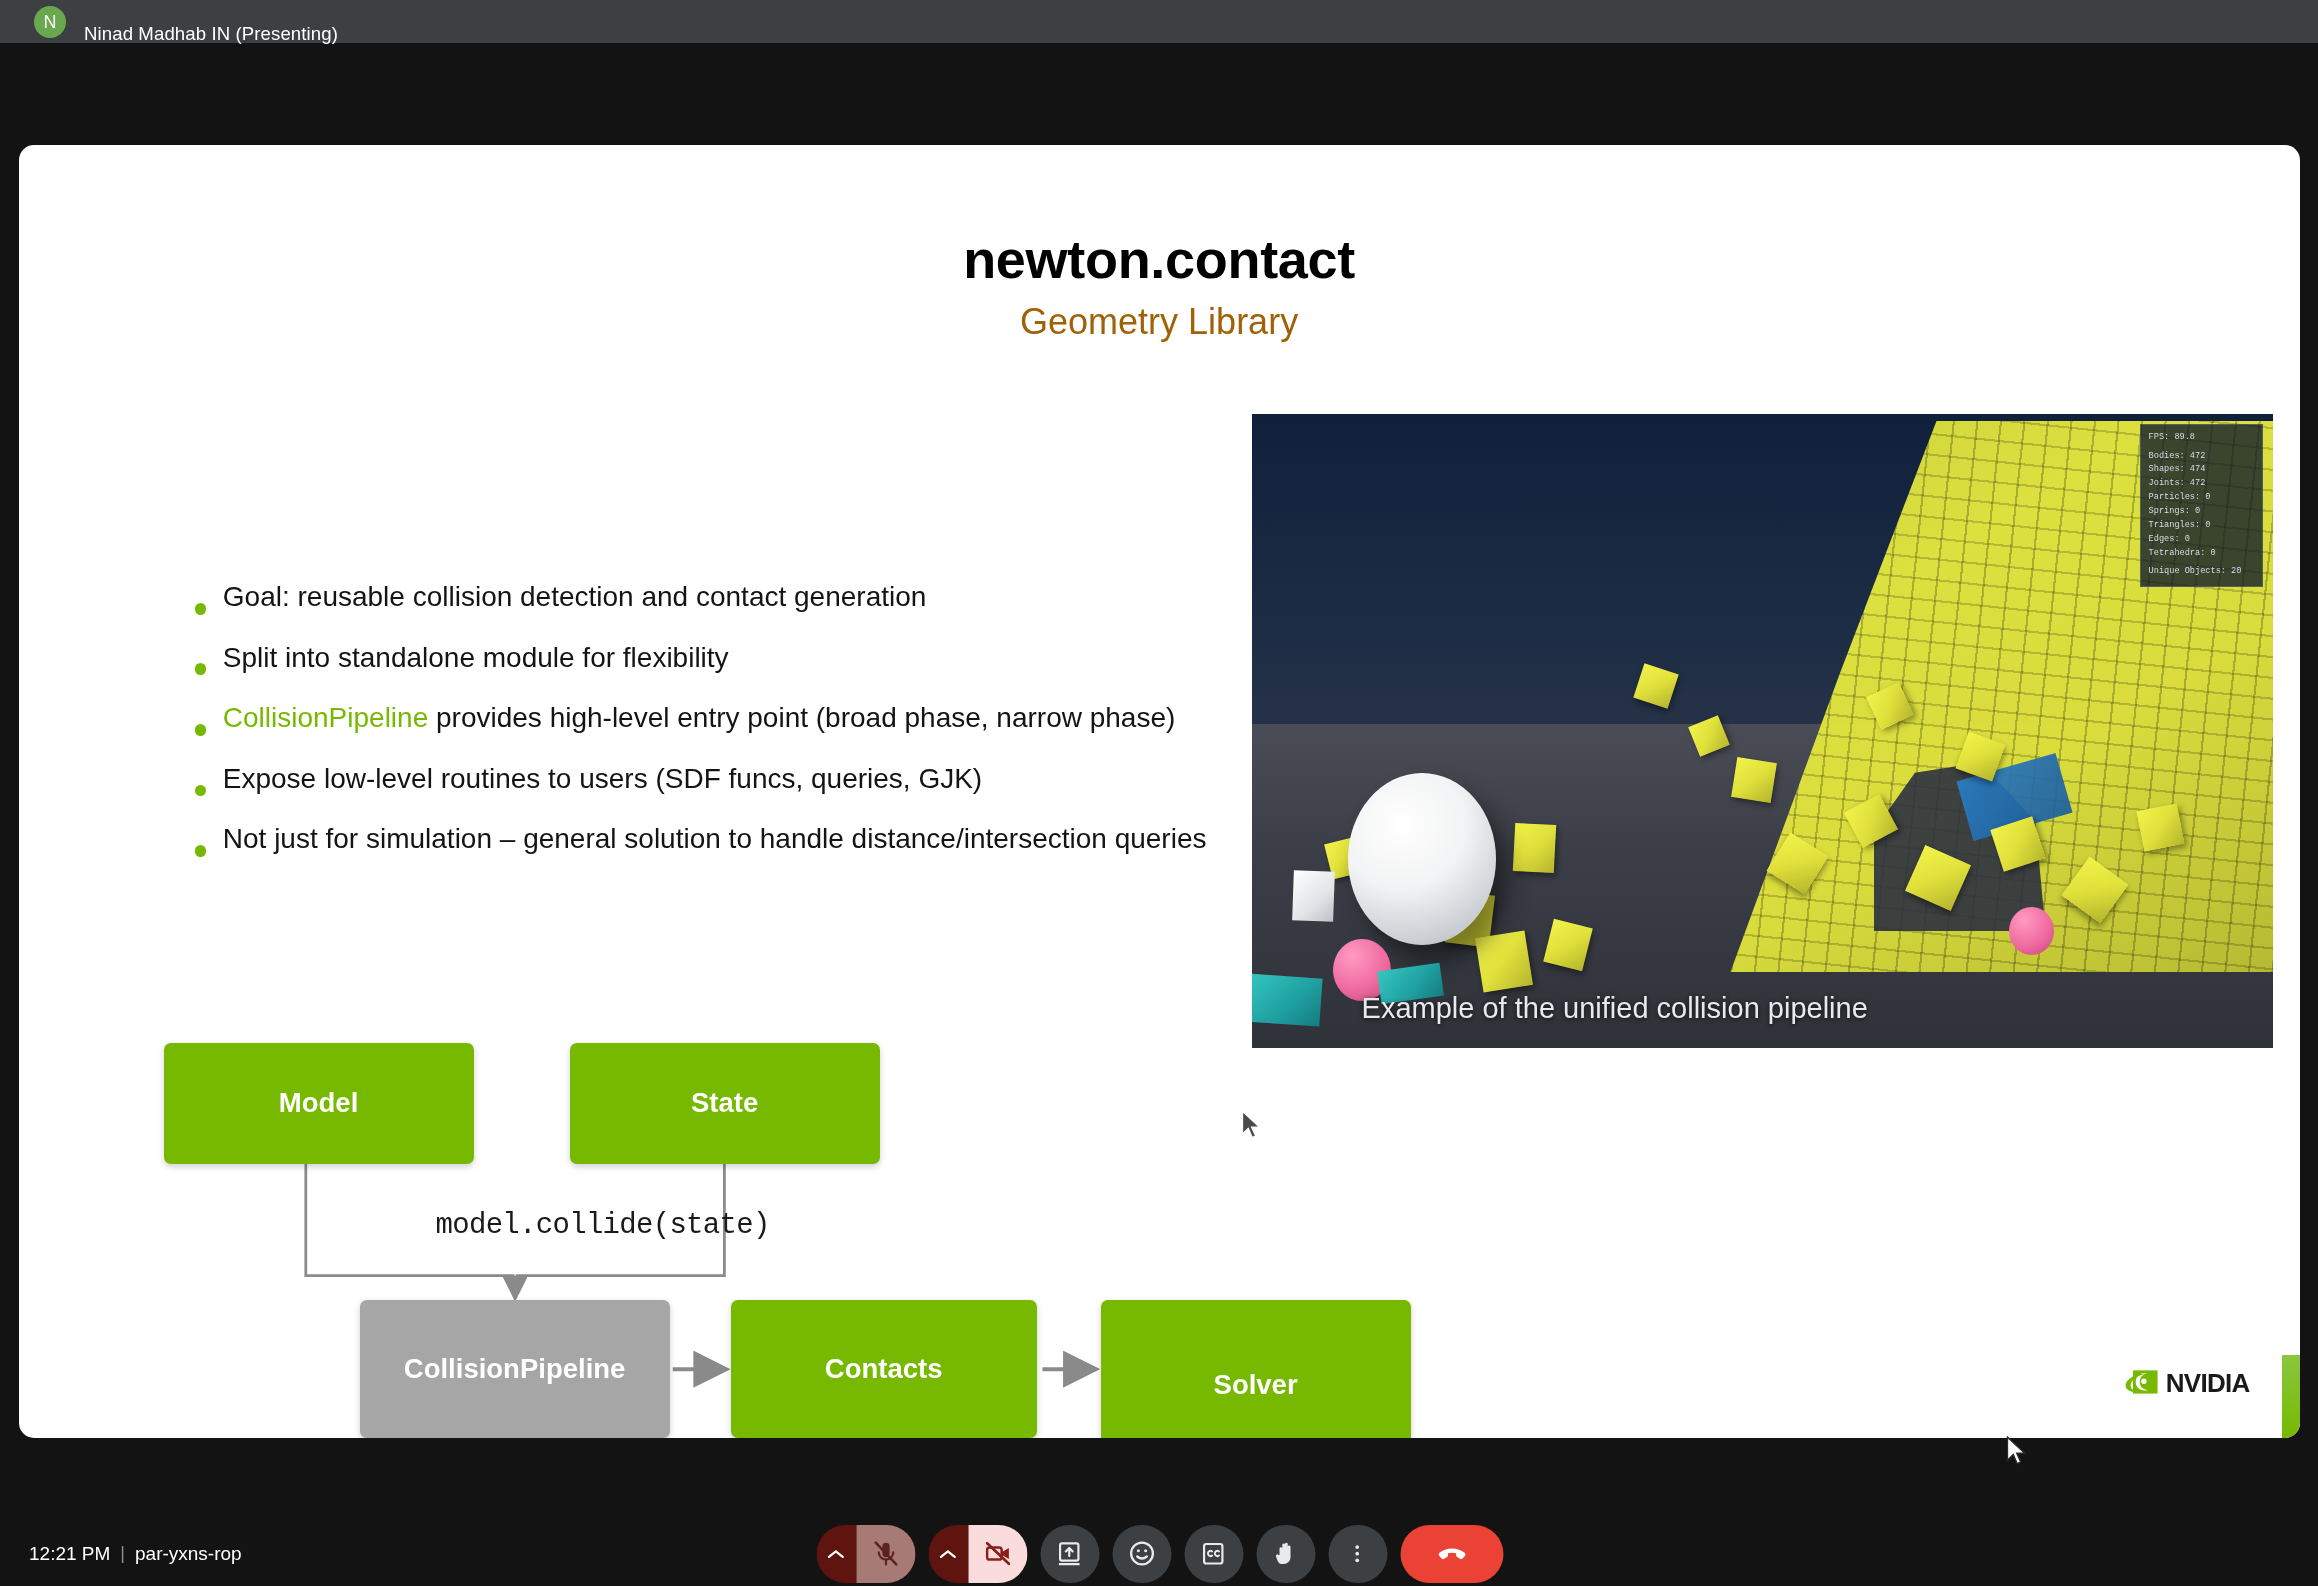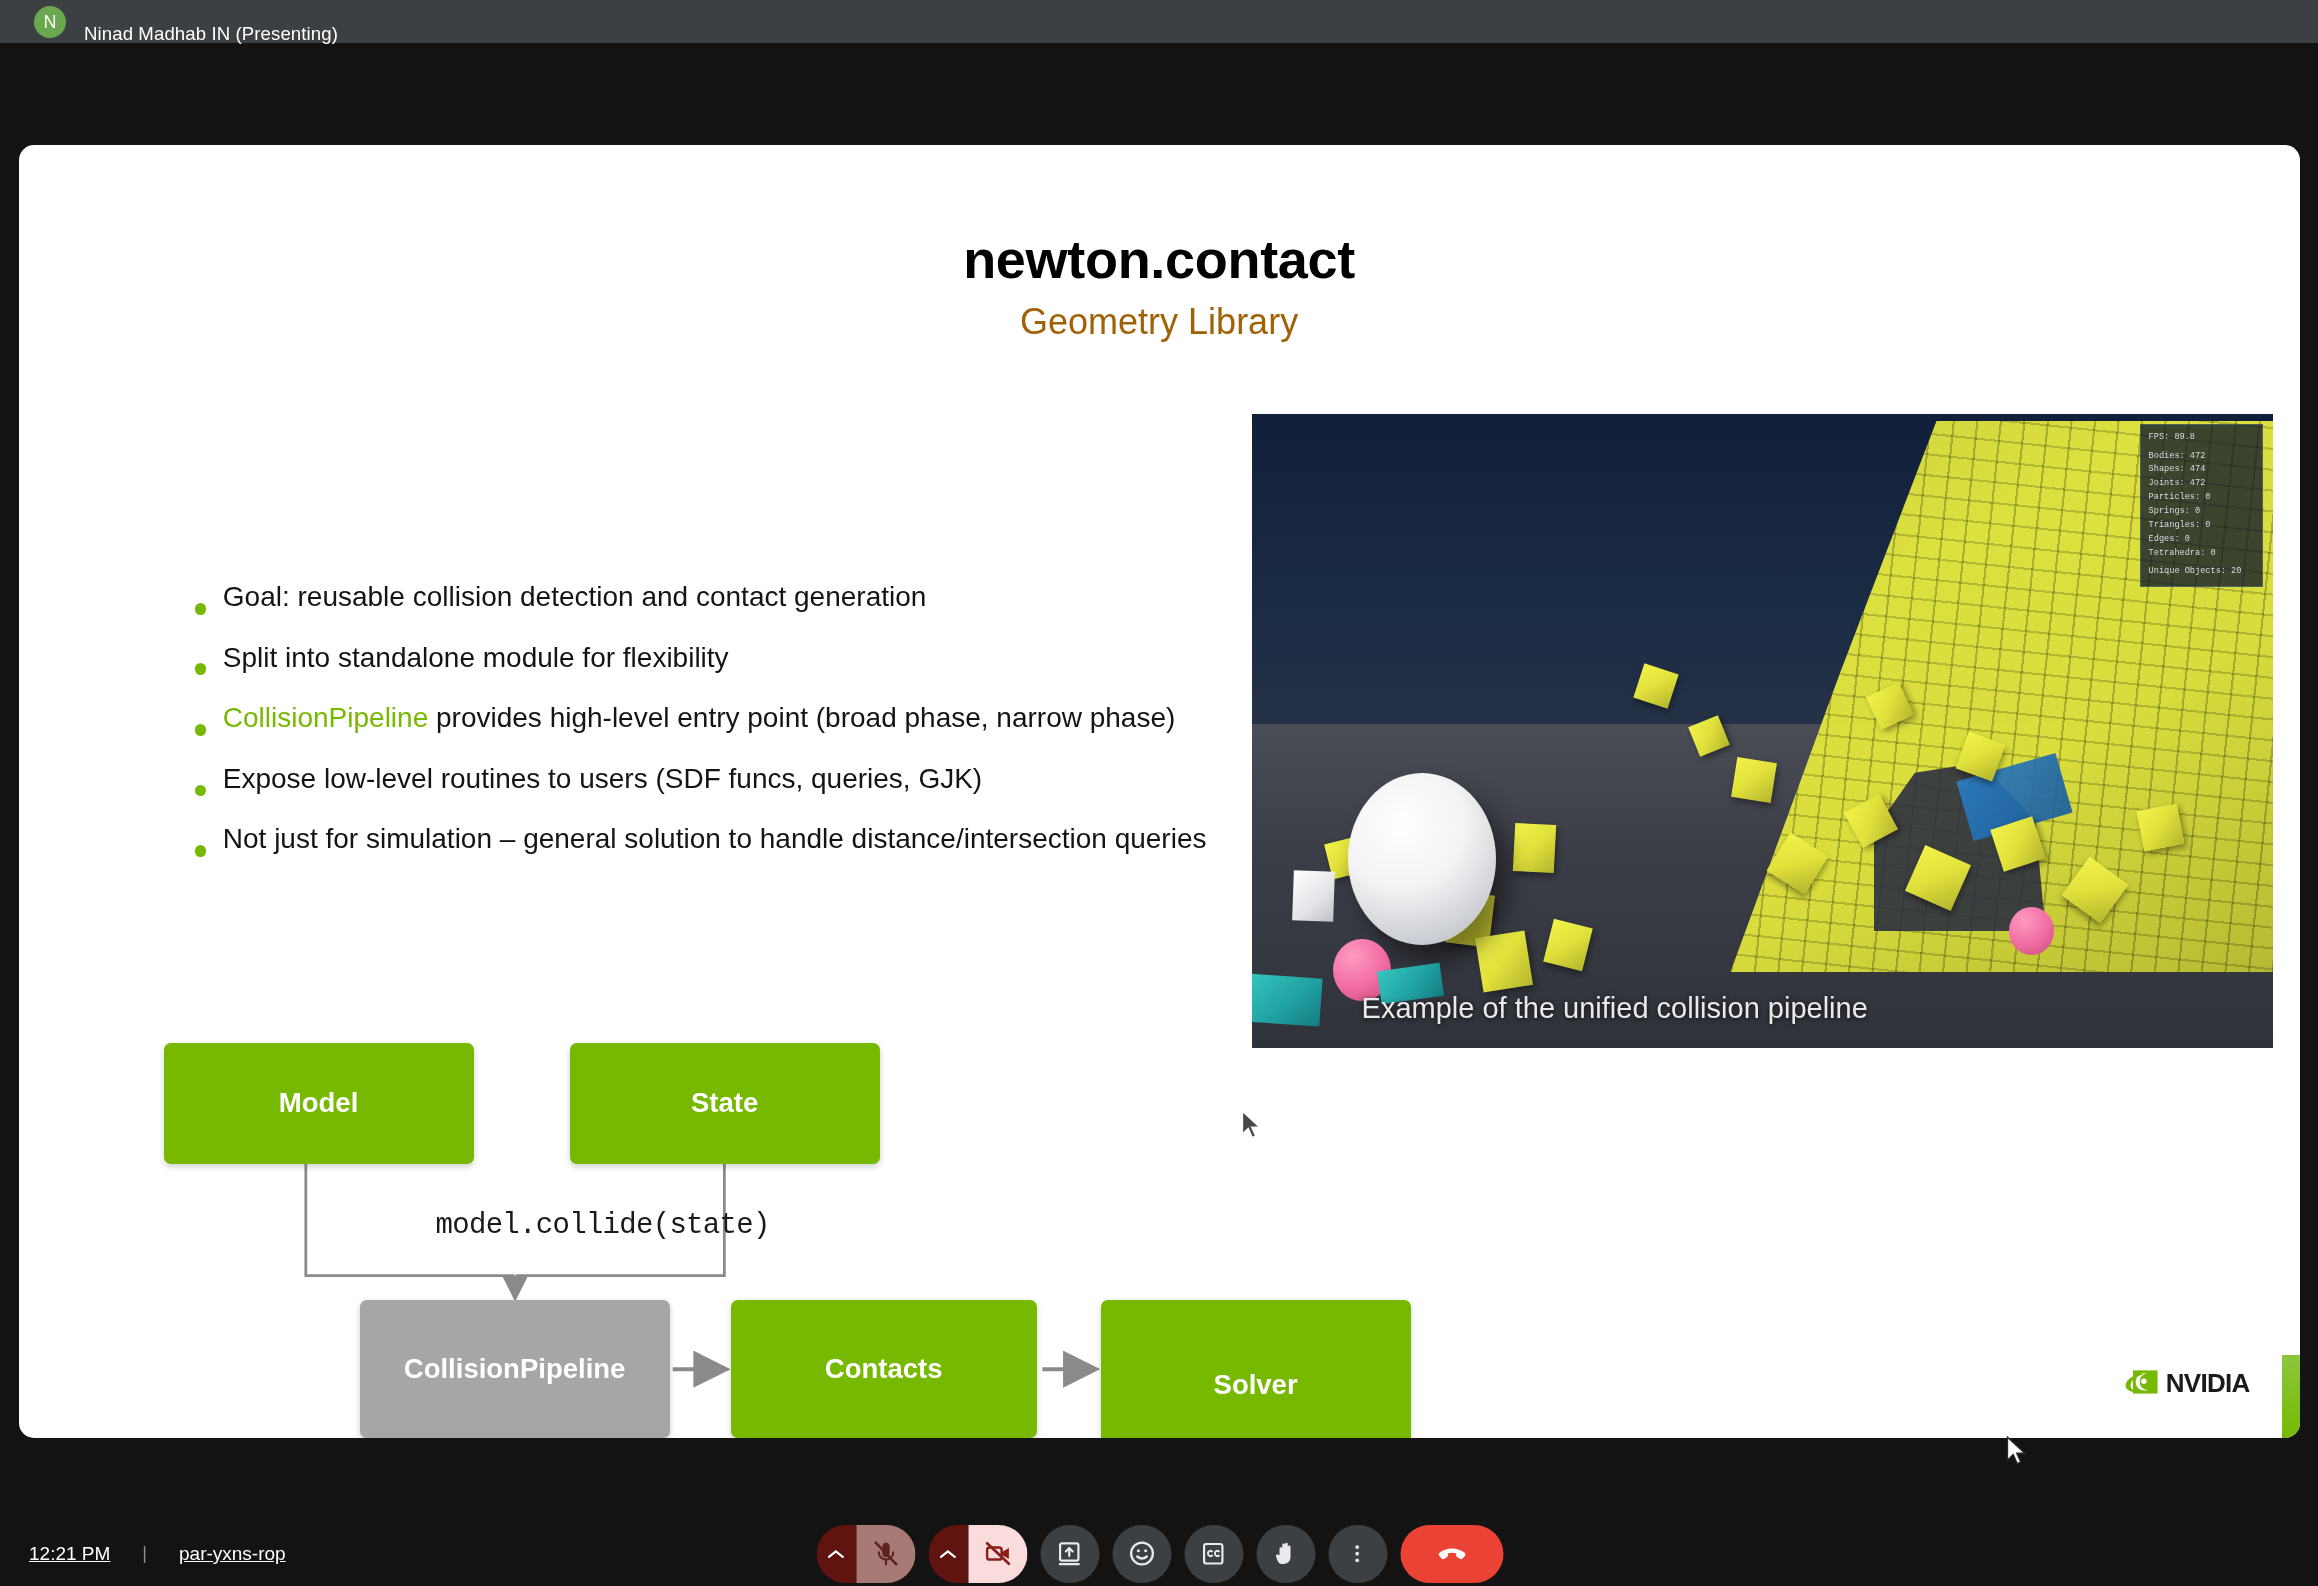--- a/index.html
+++ b/index.html
@@ -153,22 +153,22 @@
   .slide-accent {
     position: absolute; right: 0; bottom: 0; width: 18px; height: 83px;
     background: linear-gradient(180deg,#8cc63e 0%,#76b900 100%);
     border-bottom-right-radius: 15px;
   }
 
   
   .bottombar { position: absolute; left: 0; bottom: 0; width: 2319px; height: 66px; background: #131313; }
   .meet-status {
     position: absolute; left: 29px; top: 50%; transform: translateY(-50%);
-    display: flex; gap: 32px;
-    color: #ffffff; font-size: 19px; text-decoration: underline;
+    display: flex; gap: 10px;
+    color: #ffffff; font-size: 19px;
   }
   .status-sep { color: #8e8e8e; font-size: 18px; }
   .controls {
     position: absolute; left: 50%; transform: translateX(-50%);
     bottom: 4.1px; display: flex; align-items: center; gap: 13px;
   }
   .split-btn { display: flex; height: 58px; border-radius: 29px; overflow: hidden; }
   .split-left {
     width: 40px; background: #601410; display: flex; align-items: center; justify-content: center;
   }

